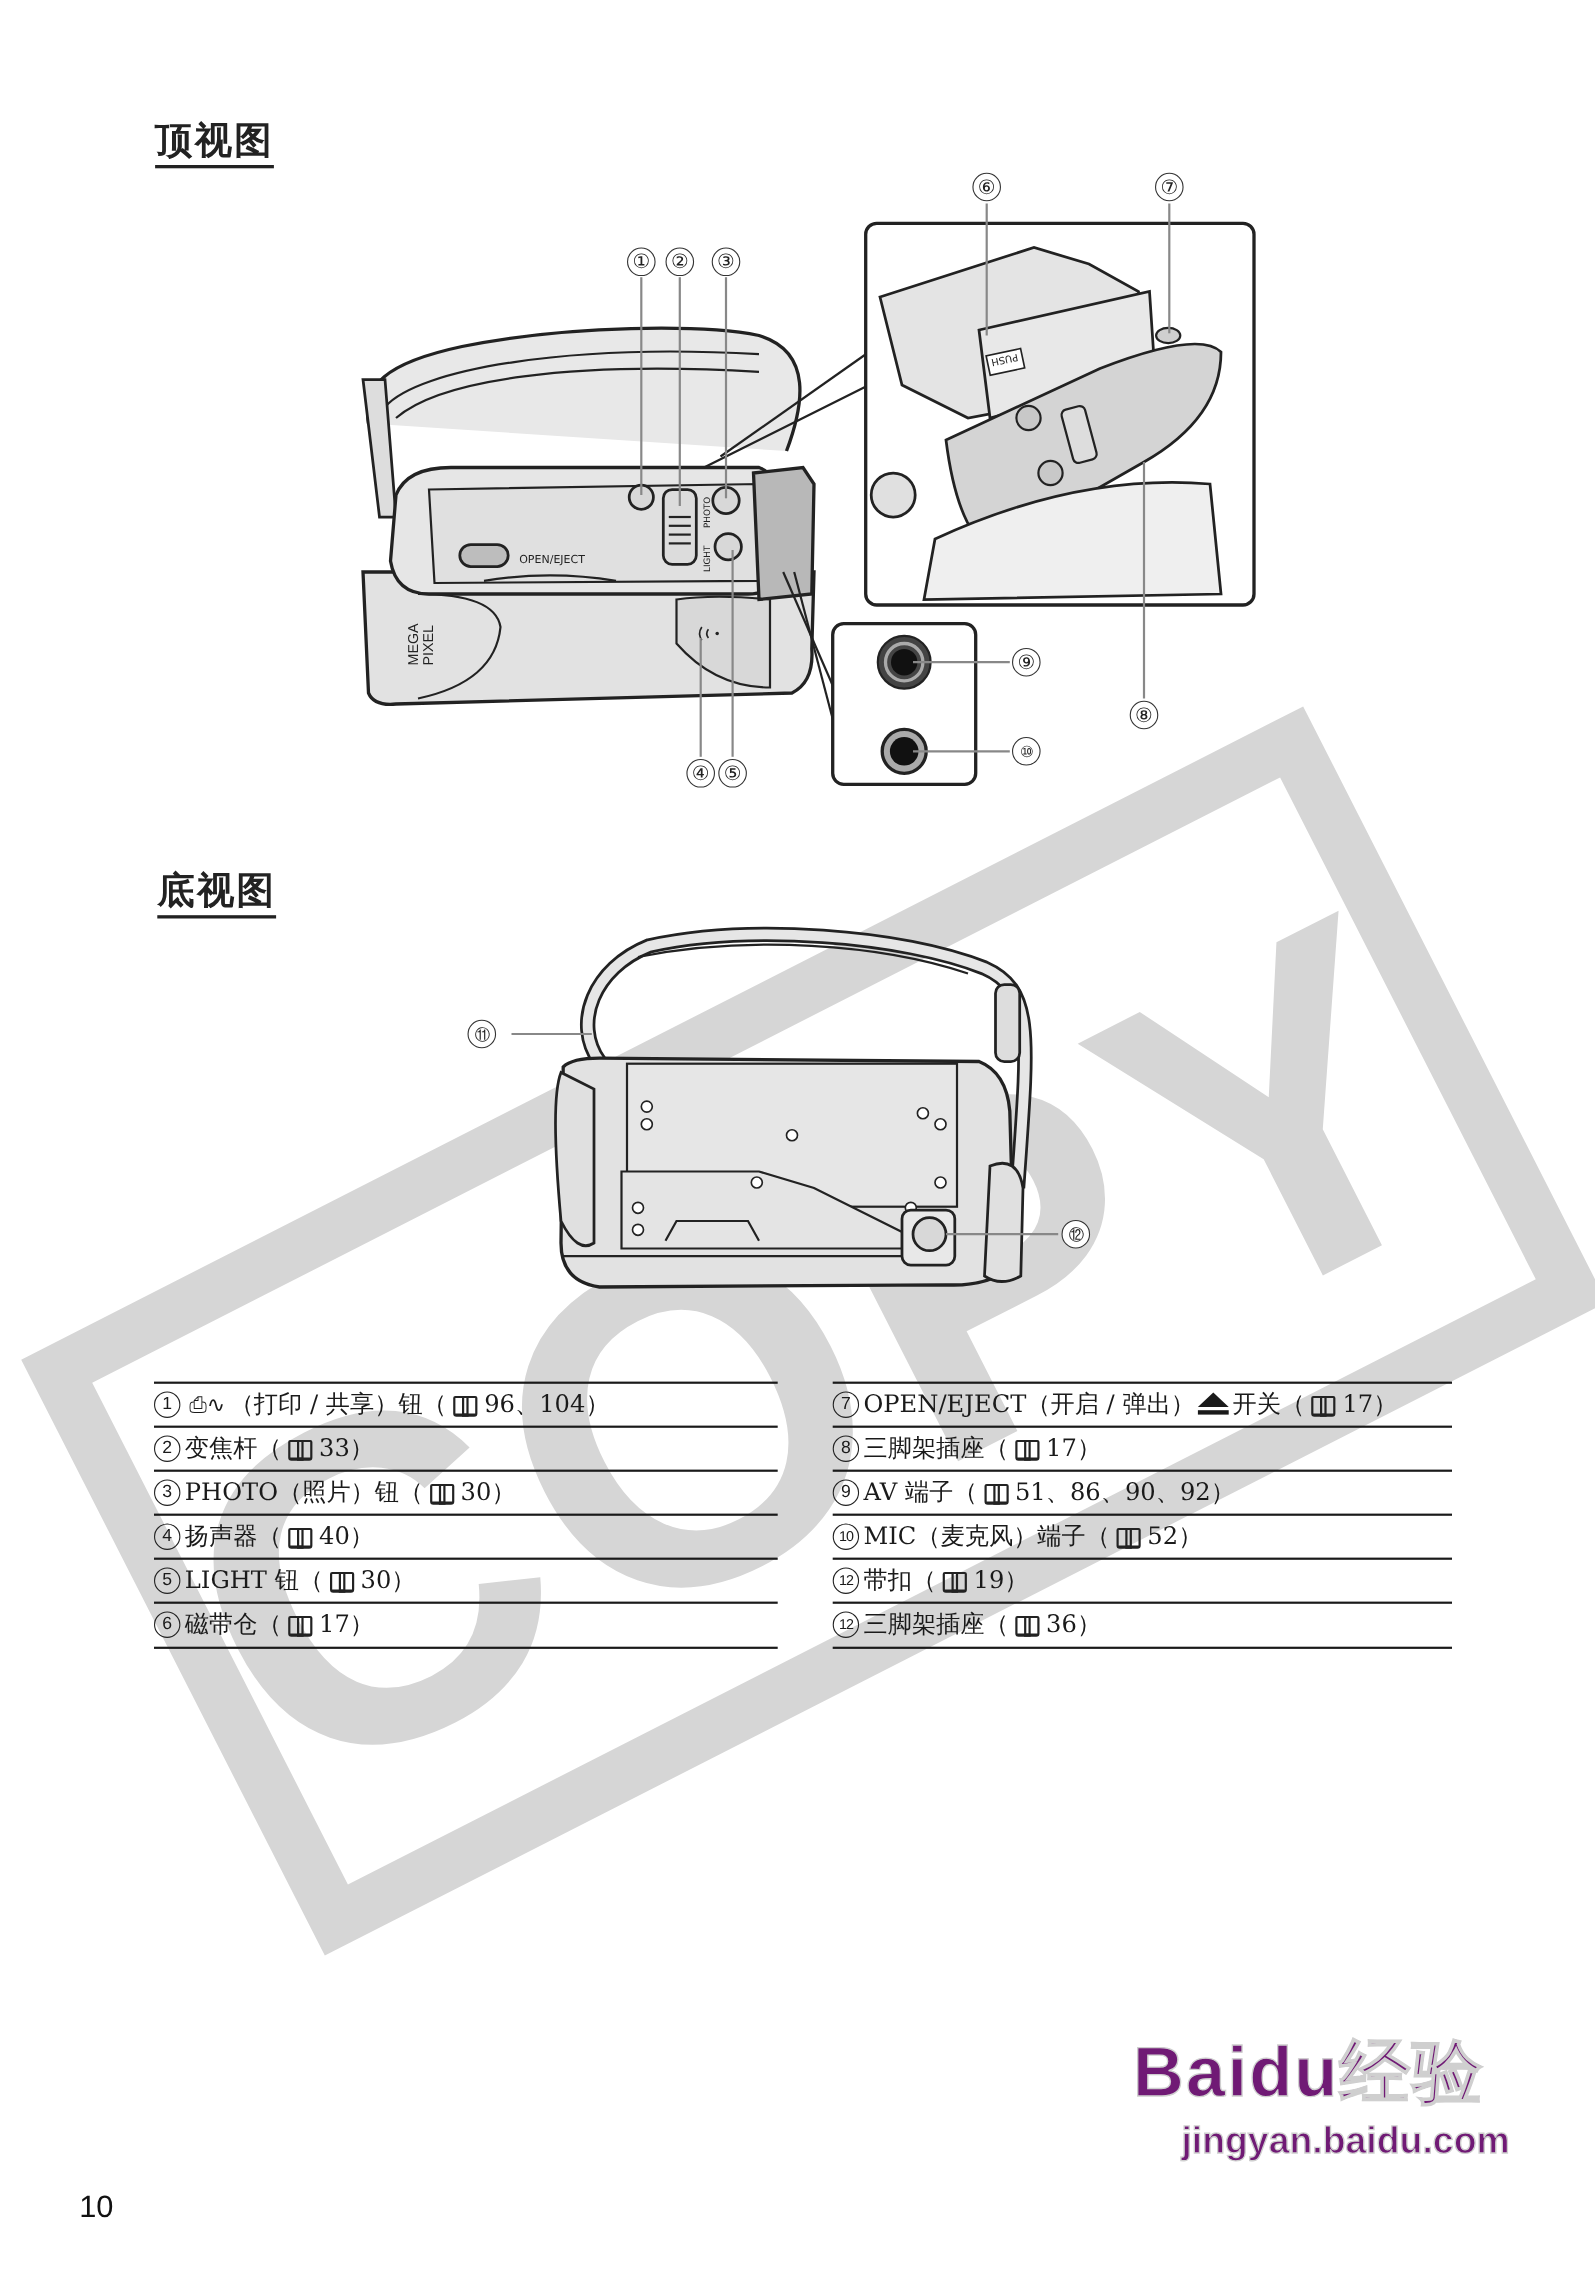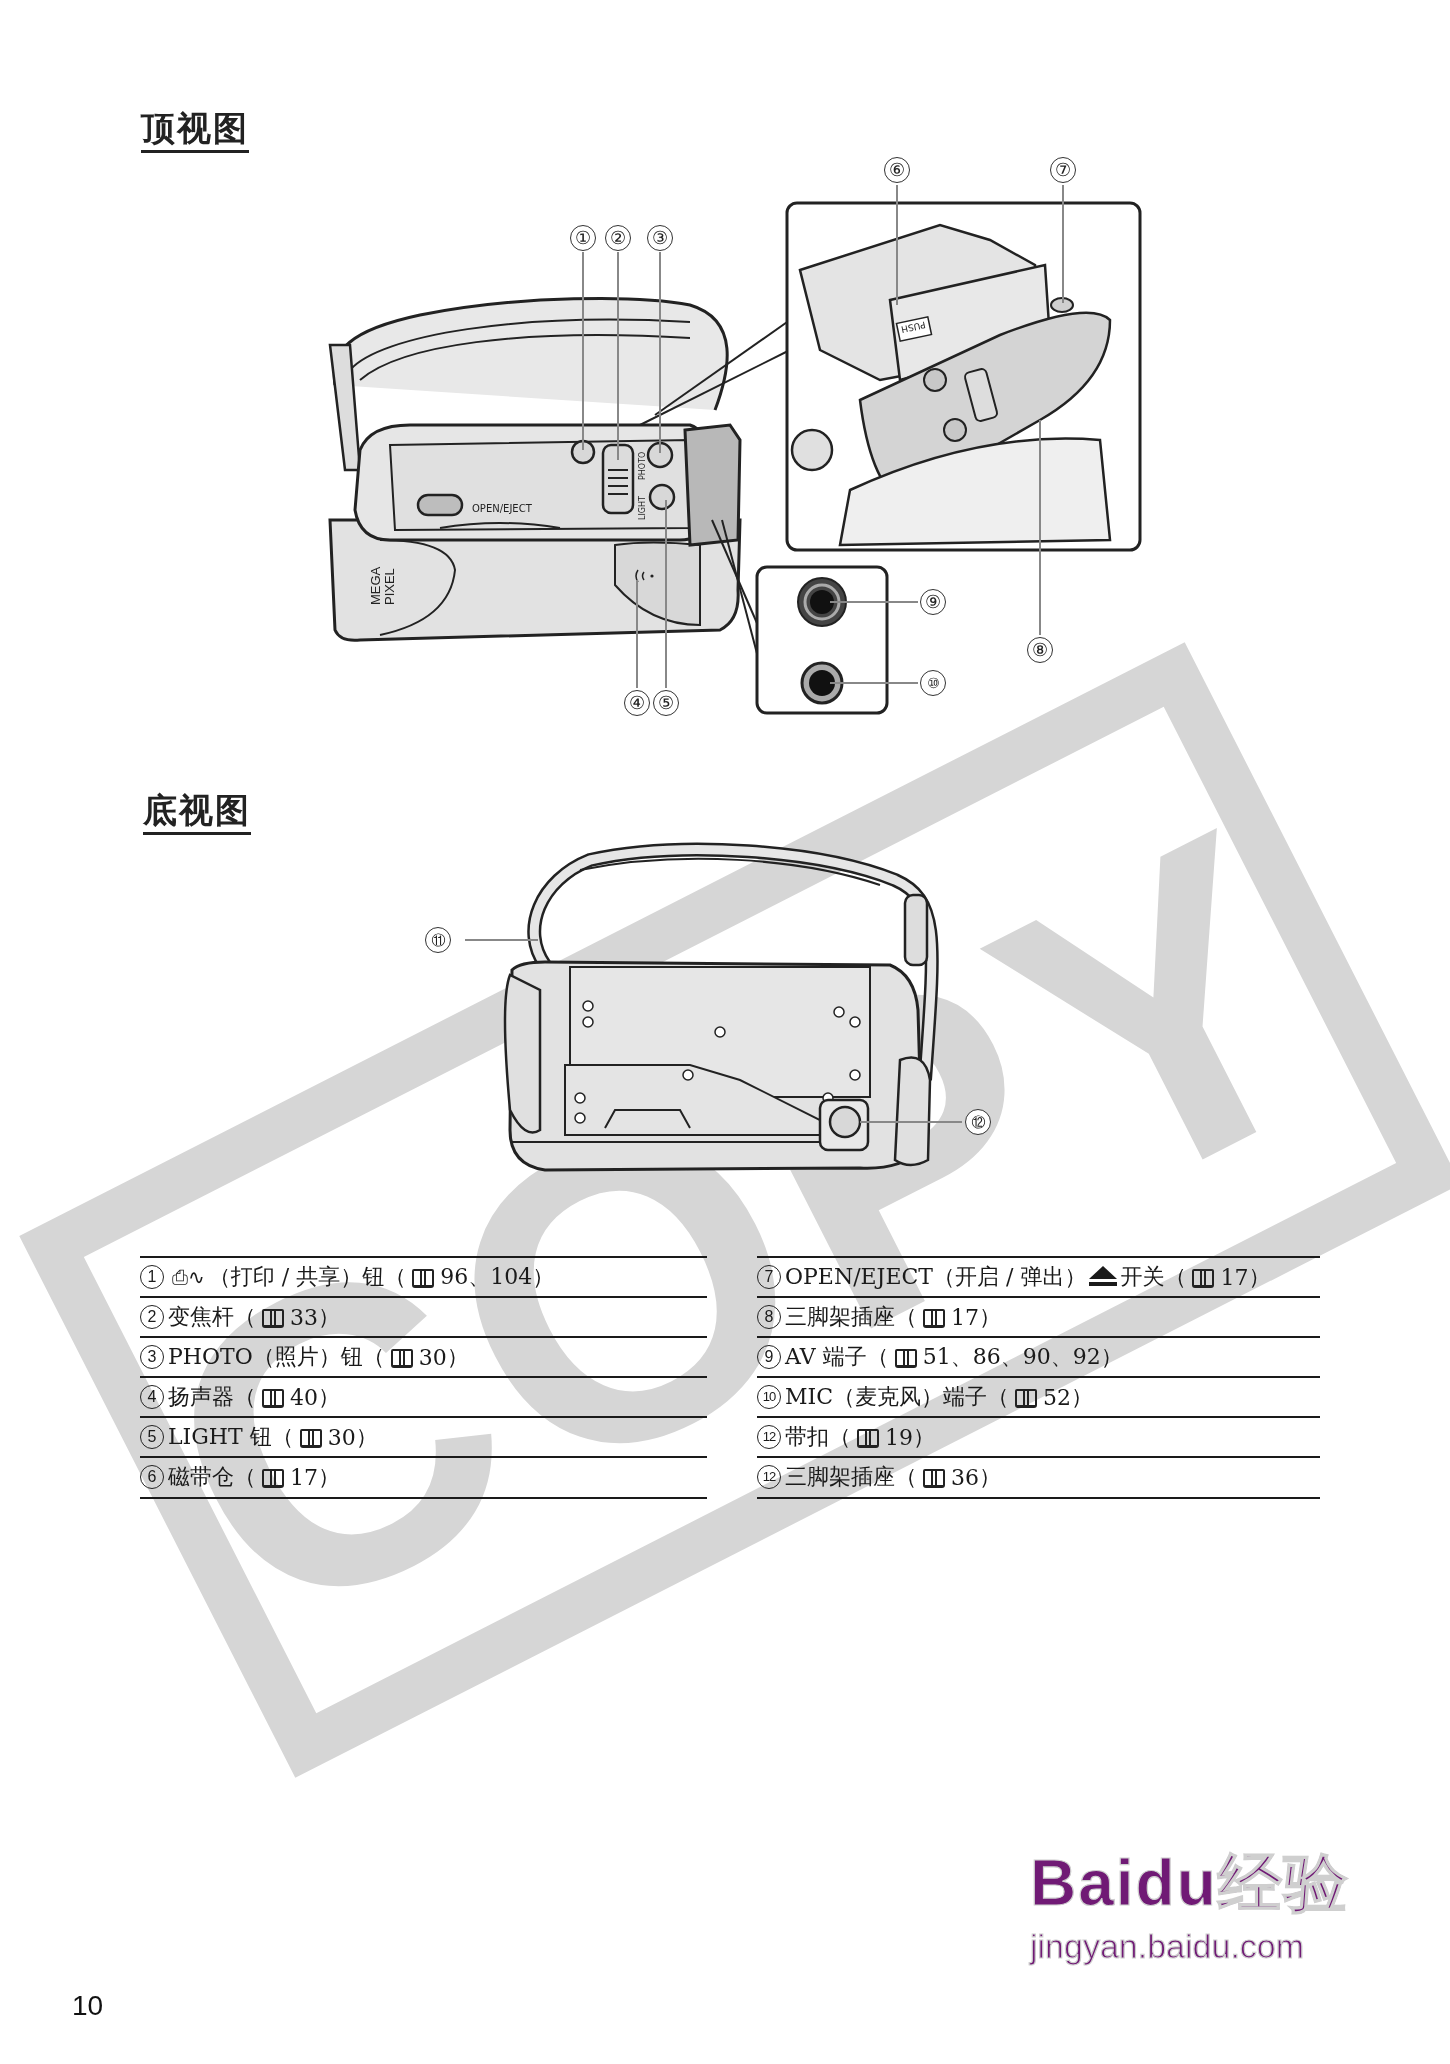--- a/index.html
+++ b/index.html
@@ -30,21 +30,21 @@
   .eject { display:inline-block; width:30px; height:22px; position:relative; margin:0 2px; vertical-align:middle; }
   .eject:before { content:""; position:absolute; left:1px; top:0; border-left:14px solid transparent;
                   border-right:14px solid transparent; border-bottom:13px solid #1a1a1a; }
   .eject:after { content:""; position:absolute; left:1px; top:16px; width:28px; height:4px; background:#1a1a1a; }
   .print-icon { display:inline-block; font-family:"DejaVu Sans", sans-serif; font-size:20px; margin:0 4px; }
   .page-number { position:absolute; left:72px; top:1990px; font-family:"Liberation Sans", sans-serif;
                  font-size:28px; color:#111; }
   .baidu { position:absolute; left:1030px; top:1840px; color:#701a75; font-family:"Liberation Sans", sans-serif;
            -webkit-text-stroke:1.2px #cfcfcf; }
   .baidu .logo { font-size:64px; font-weight:bold; letter-spacing:2px; }
-  .baidu .url { font-size:34px; font-weight:normal; margin-top:0px; }
+  .baidu .url { font-size:34px; font-weight:bold; margin-top:0px;margin-left:44px; }
 </style>
 </head>
 <body>
 
 <svg class="watermark" width="1450" height="2064" viewBox="0 0 1450 2064">
   <g transform="rotate(-27 740 1210)" opacity="1">
     <rect x="110" y="930" width="1260" height="560" fill="none" stroke="#d6d6d6" stroke-width="48"></rect>
     <text x="740" y="1375" text-anchor="middle" font-family="Liberation Sans, sans-serif" font-weight="bold" font-size="420" fill="#d6d6d6" letter-spacing="10">COPY</text>
   </g>
 </svg>

